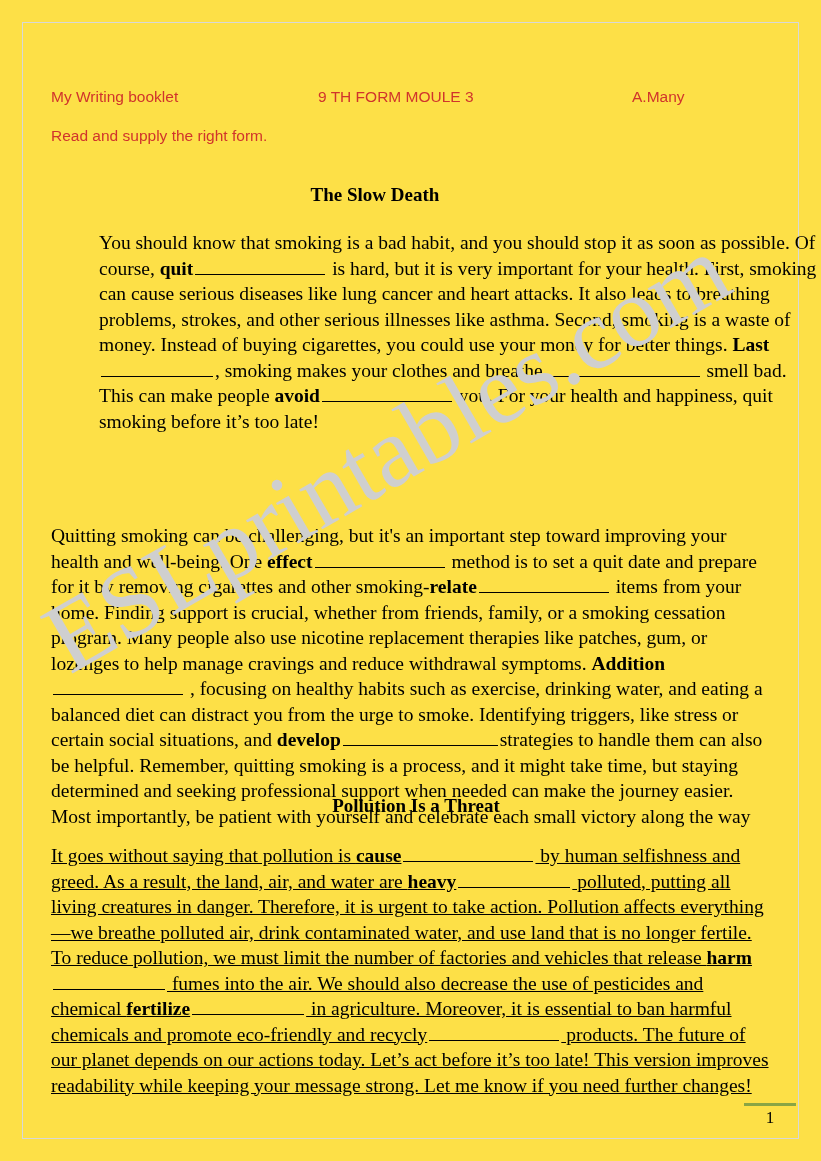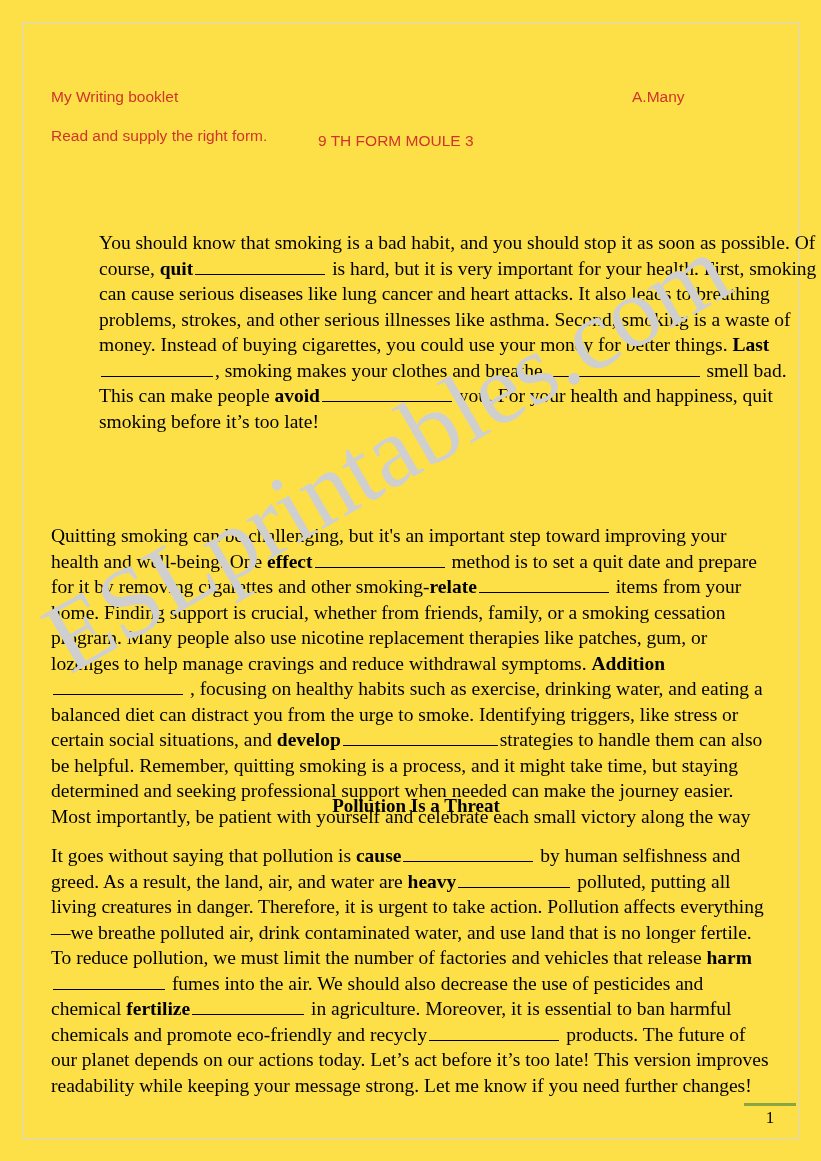--- a/index.html
+++ b/index.html
@@ -33,21 +33,21 @@
 
   
   .hdr {
     position: absolute;
     color: #d0342c;
     font-family: "Liberation Sans", sans-serif;
     font-size: 15.5px;
     white-space: nowrap;
   }
   .hdr-left   { left: 51px;  top: 88px; }
-  .hdr-center { left: 318px; top: 88px; margin-top: 44px; }
+  .hdr-center { left: 318px; top: 88px; }
   .hdr-right  { left: 632px; top: 88px; }
   .hdr-instr  { left: 51px;  top: 127px; text-align: center; }
 
   
   .title1 {
     position: absolute;
     left: 0; top: 184px;
     width: 750px;
     text-align: center;
     font-family: "Liberation Serif", serif;
@@ -77,21 +77,21 @@
   .para {
     position: absolute;
     font-family: "Liberation Serif", serif;
     font-size: 19.5px;
     line-height: 25.5px;
     text-align: left;
     color: #000;
   }
   .para-1 { left: 51px; top: 230px; width: 722px; margin-left: 48px; }
   .para-2 { left: 51px; top: 479px; width: 722px; margin-top: 44px; }
-  .para-3 { left: 51px; top: 843px; width: 722px; }
+  .para-3 { left: 51px; top: 843px; width: 722px; text-decoration: underline; }
 
   b { font-weight: bold; }
   .blank {
     display: inline-block;
     border-bottom: 1px solid #000;
     vertical-align: baseline;
     height: 15px;
     margin: 0 2px;
   }
   .b-md  { width: 112px; }
@@ -138,20 +138,21 @@
   <div class="border-line border-top"></div>
   <div class="border-line border-bottom"></div>
   <div class="border-line border-left"></div>
   <div class="border-line border-right"></div>
 
   <div class="hdr hdr-left">My Writing booklet</div>
   <div class="hdr hdr-center">9 TH FORM MOULE 3</div>
   <div class="hdr hdr-right">A.Many</div>
   <div class="hdr hdr-instr">Read and supply the right  form.</div>
 
+  <div class="title1">The Slow Death</div>
 
   <div class="para para-1">
     <span>You should know that smoking is a bad habit, and you should stop it as soon as possible. Of course, </span><b>quit</b><span class="blank b-lg"></span><span> is hard, but it is very important for your health. First, smoking can cause serious diseases like lung cancer and heart attacks. It also leads to breathing problems, strokes, and other serious illnesses like asthma. Second, smoking is a waste of money. Instead of buying cigarettes, you could use your money for better things. </span><b>Last</b><span class="blank b-md"></span><span>, smoking makes your clothes and breathe</span><span class="blank b-xl"></span><span> smell bad. This can make people </span><b>avoid</b><span class="blank b-lg"></span><span> you. For your health and happiness, quit smoking before it’s too late!</span>
   </div>
 
 
   <div class="para para-2">
     <span>Quitting smoking can be challenging, but it's an important step toward improving your health and well-being. One </span><b>effect</b><span class="blank b-lg"></span><span> method is to set a quit date and prepare for it by removing cigarettes and other smoking-</span><b>relate</b><span class="blank b-lg"></span><span> items from your home. Finding support is crucial, whether from friends, family, or a smoking cessation program. Many people also use nicotine replacement therapies like patches, gum, or lozenges to help manage cravings and reduce withdrawal symptoms. </span><b>Addition</b><span class="blank b-lg"></span><span> , focusing on healthy habits such as exercise, drinking water, and eating a balanced diet can distract you from the urge to smoke. Identifying triggers, like stress or certain social situations, and </span><b>develop</b><span class="blank b-xl"></span><span>strategies to handle them can also be helpful. Remember, quitting smoking is a process, and it might take time, but staying determined and seeking professional support when needed can make the journey easier. Most importantly, be patient with yourself and celebrate each small victory along the way</span>
   </div>
 

